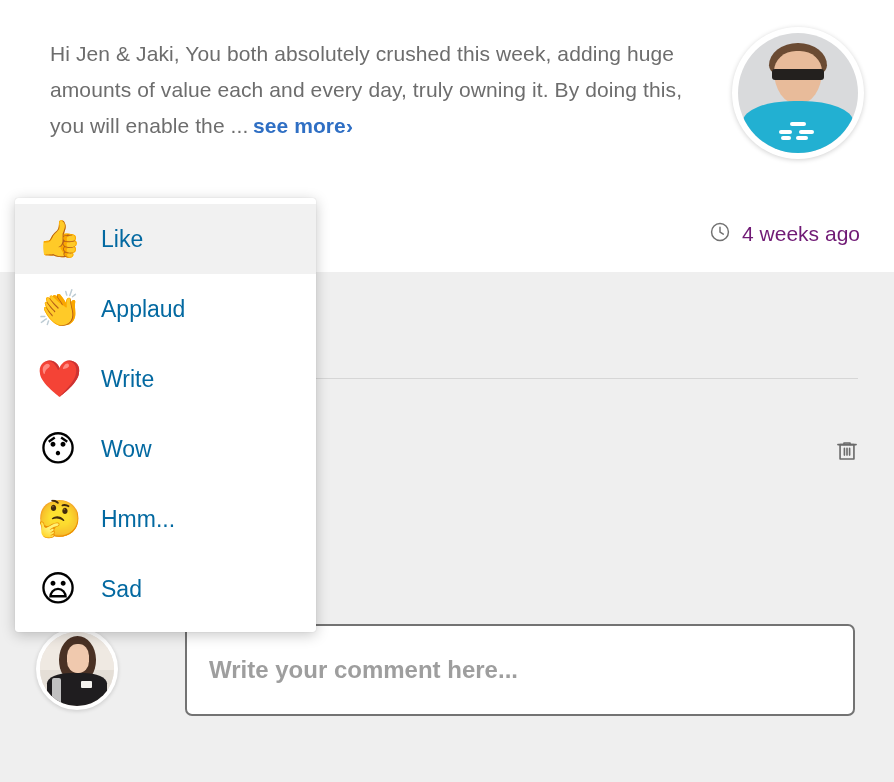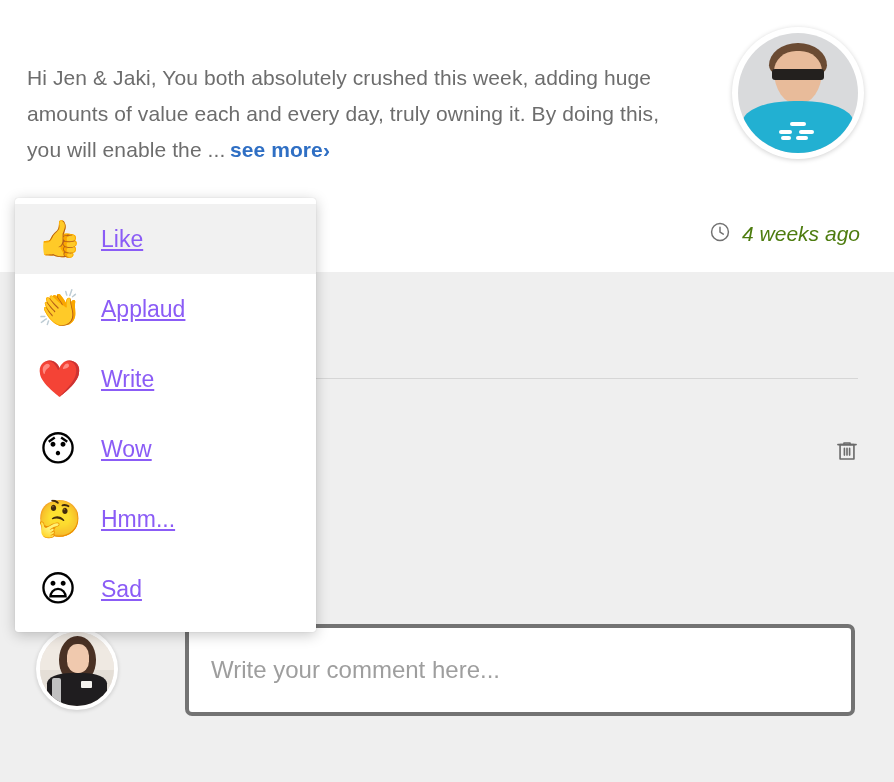--- a/index.html
+++ b/index.html
@@ -24,23 +24,22 @@
     position: absolute;
     left: 0; top: 0;
     width: 894px;
     height: 272px;
     background: #ffffff;
     border-bottom: 1px solid #e0e0e0;
   }
 
   .post-body {
     position: absolute;
-    left: 27px; top: 36px;
+    left: 50px; top: 36px;
     width: 650px;
-    margin-top: 24px;
   }
 
   .post-text {
     font-size: 21px;
     line-height: 36px;
     color: #6d6d6d;
     letter-spacing: 0.1px;
   }
 
   .see-more {
@@ -136,22 +135,21 @@
     cursor: pointer;
   }
   .action-time {
     position: absolute;
     right: 34px; top: 0;
     height: 76px;
     display: flex;
     align-items: center;
     gap: 11px;
     font-size: 21px;
-    color: #4d7c0f;
-    font-style: italic;
+    color: #701a75;
   }
 
   
   .comments {
     position: absolute;
     left: 0; top: 272px;
     width: 894px;
     height: 510px;
     background: #efefef;
   }
@@ -242,27 +240,28 @@
   .w-face{ position:absolute; left:36%; top:16%; width:30%; height:40%; background:#f0c9ae; border-radius:46%/40%; }
   .w-body{ position:absolute; left:10%; top:56%; width:80%; height:50%; background:#1f1d1f; border-radius:40% 40% 0 0 / 28% 28% 0 0; }
   .w-glass{ position:absolute; left:16%; top:62%; width:13%; height:38%; background:rgba(255,255,255,.72); border-radius:2px; }
   .w-badge{ position:absolute; left:56%; top:66%; width:14%; height:10%; background:#f4f2ee; border-radius:1px; }
 
   .composer-input {
     position: absolute;
     left: 185px; top: 0;
     width: 670px; height: 92px;
     background: #ffffff;
-    border: 4px solid #737373;
+    border: 2px solid #737373;
     border-radius: 7px;
     padding: 0 22px;
     font-family: "Liberation Sans", sans-serif;
     font-size: 24px;
     color: #4a4a4a;
     outline: none;
+    font-weight: bold;
   }
   .composer-input::placeholder { color: #9e9e9e; }
 
   
   .reaction-menu {
     position: absolute;
     left: 15px; top: 198px;
     width: 301px;
     background: #ffffff;
     border-radius: 3px;
@@ -282,22 +281,21 @@
   .reaction-item.active { background: #f1f1f1; }
   .reaction-emoji {
     font-size: 36px;
     line-height: 1;
     width: 42px;
     text-align: center;
     font-family: "DejaVu Sans", sans-serif;
   }
   .reaction-label {
     font-size: 23px;
-    color: #8b5cf6;
-    text-decoration: underline;
+    color: #0369a1;
   }
 
   .clock-ic, .trash-ic, .reply-ic { display: inline-block; vertical-align: middle; }
 </style>
 </head>
 <body>
 
 <div id="app">
 
   <div class="post-card">

